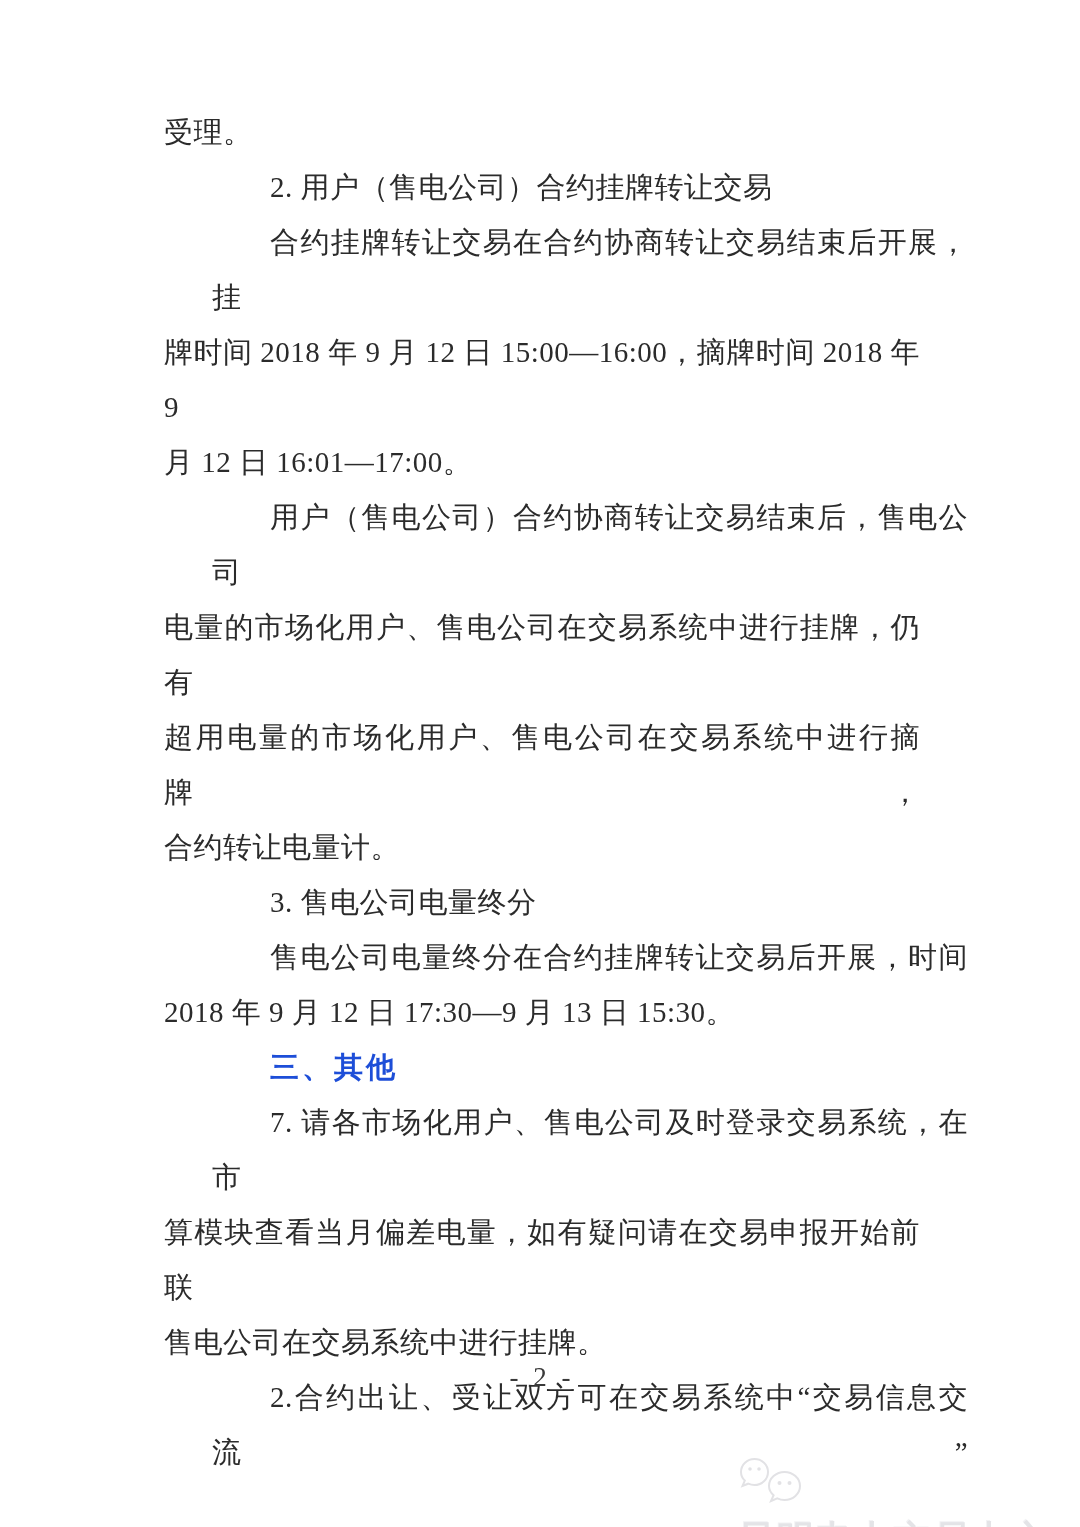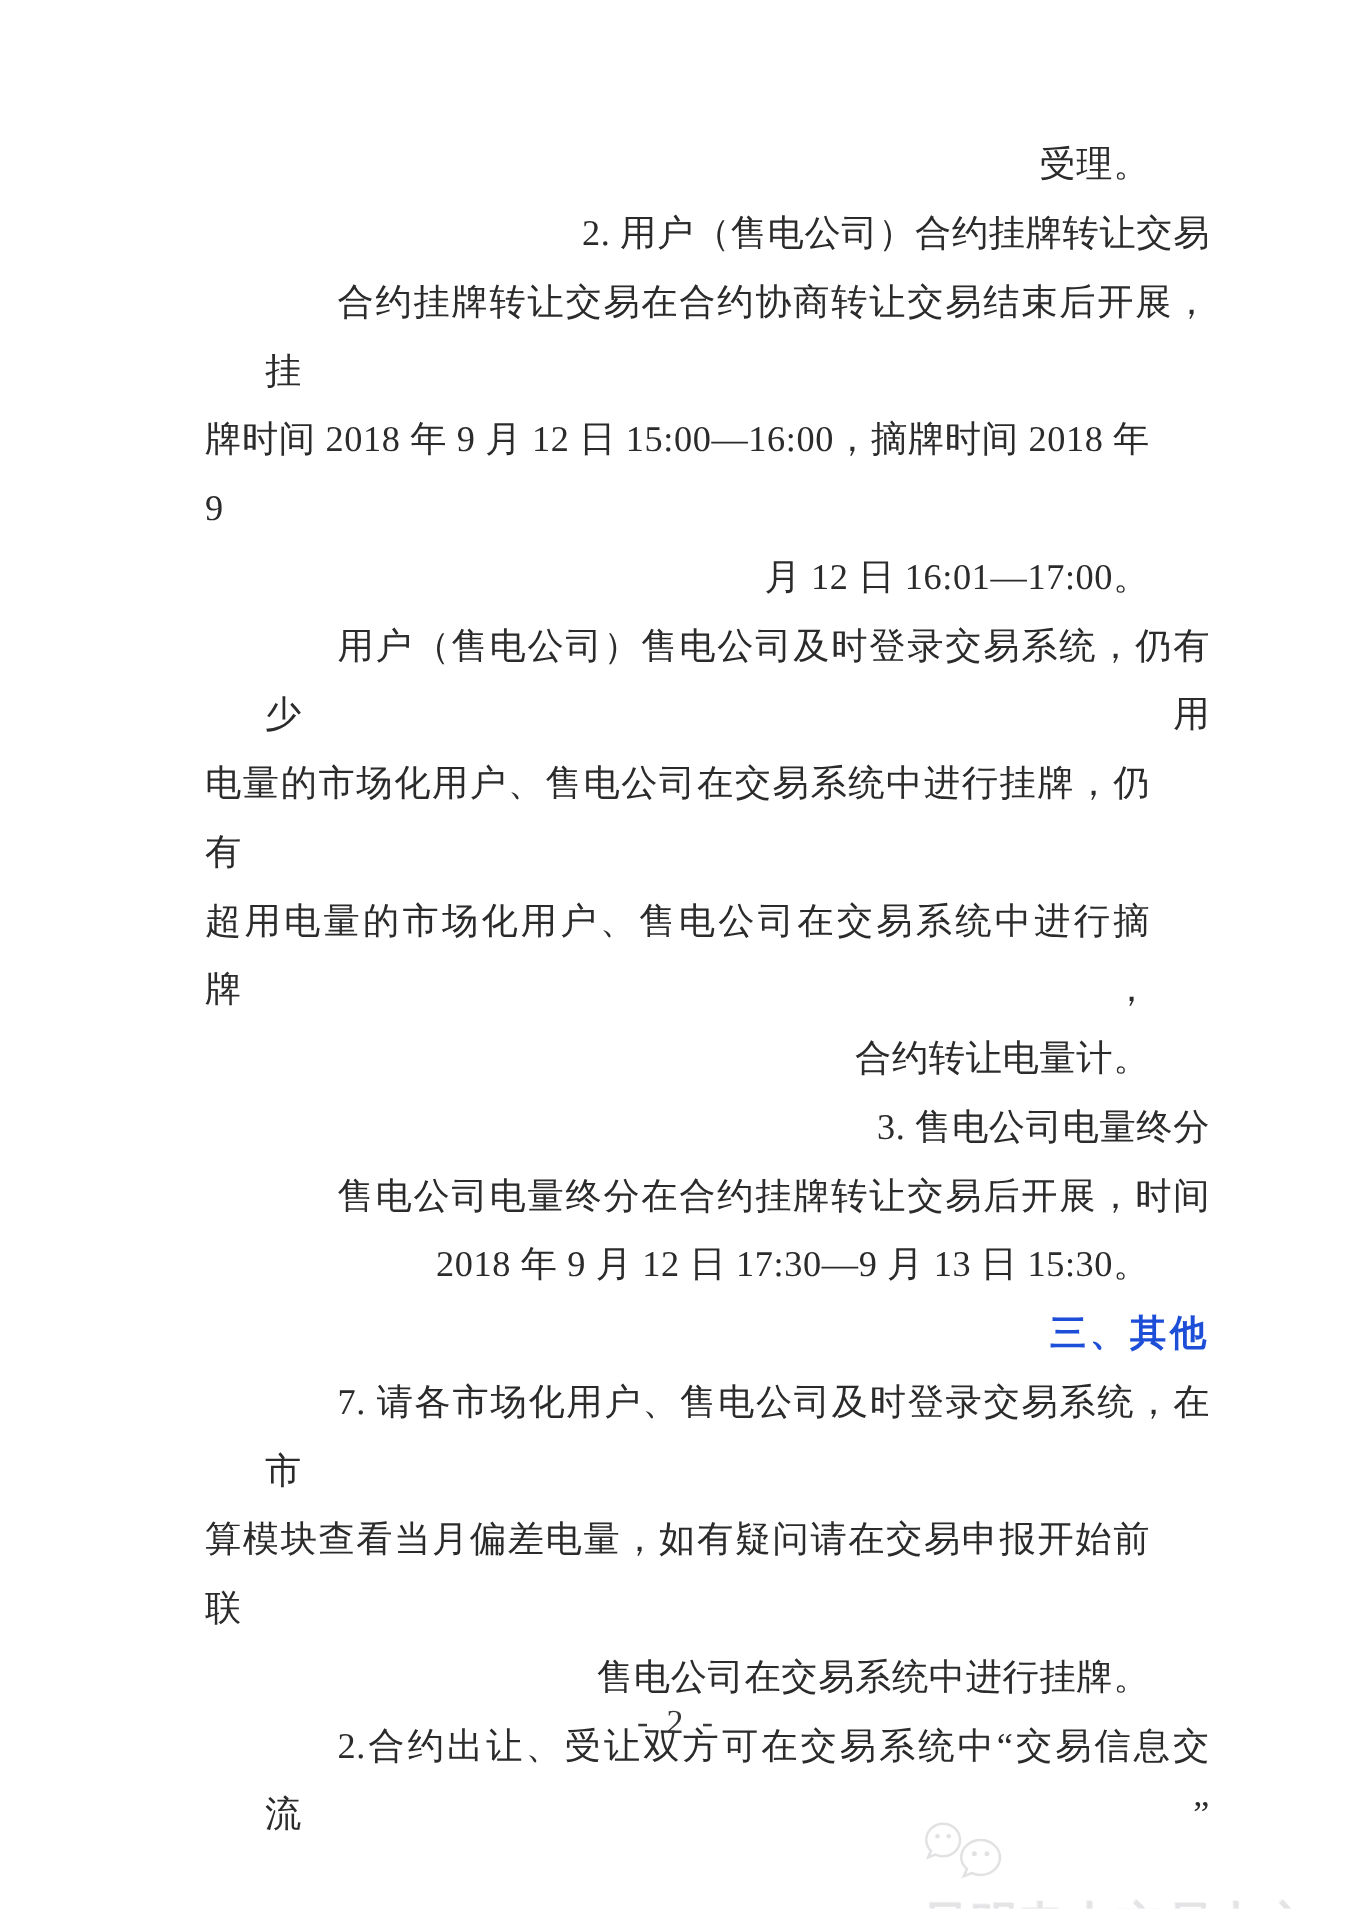--- a/index.html
+++ b/index.html
@@ -16,21 +16,21 @@
     position: absolute;
     left: 164px;
     top: 105px;
     width: 756px;
     font-size: 29px;
     line-height: 55px;
     letter-spacing: 0.5px;
   }
   .line {
     width: 100%;
-    text-align: right;
+    text-align: left;
     white-space: normal;
   }
   .line.indent { text-indent: 58px; margin-left: 48px; }
   .line.fill {
     text-align: justify;
     text-align-last: justify;
     text-justify: inter-character;
   }
   .line.heading {
     font-family: "Liberation Sans", "DejaVu Sans", sans-serif;
@@ -71,21 +71,21 @@
 <body>
 
 <div class="page">
 
   <div class="content">
     <div class="line">受理。</div>
     <div class="line indent">2. 用户（售电公司）合约挂牌转让交易</div>
     <div class="line indent fill">合约挂牌转让交易在合约协商转让交易结束后开展，挂</div>
     <div class="line fill">牌时间 2018 年 9 月 12 日 15:00—16:00，摘牌时间 2018 年 9</div>
     <div class="line">月 12 日 16:01—17:00。</div>
-    <div class="line indent fill">用户（售电公司）售电公司及时登录交易系统，仍有少用</div>
+    <div class="line indent fill">用户（售电公司）合约协商转让交易结束后，售电公司</div>
     <div class="line fill">电量的市场化用户、售电公司在交易系统中进行挂牌，仍有</div>
     <div class="line fill">超用电量的市场化用户、售电公司在交易系统中进行摘牌，</div>
     <div class="line">合约转让电量计。</div>
     <div class="line indent">3. 售电公司电量终分</div>
     <div class="line indent fill">售电公司电量终分在合约挂牌转让交易后开展，时间</div>
     <div class="line">2018 年 9 月 12 日 17:30—9 月 13 日 15:30。</div>
     <div class="line indent heading">三、其他</div>
     <div class="line indent fill">7. 请各市场化用户、售电公司及时登录交易系统，在市</div>
     <div class="line fill">算模块查看当月偏差电量，如有疑问请在交易申报开始前联</div>
     <div class="line">售电公司在交易系统中进行挂牌。</div>

